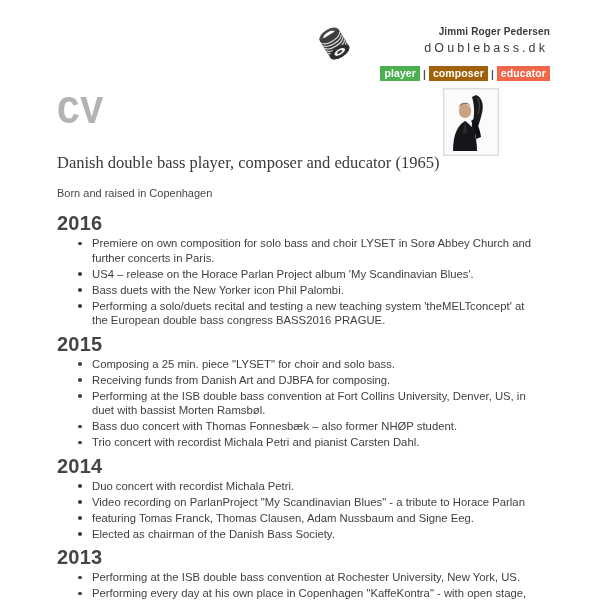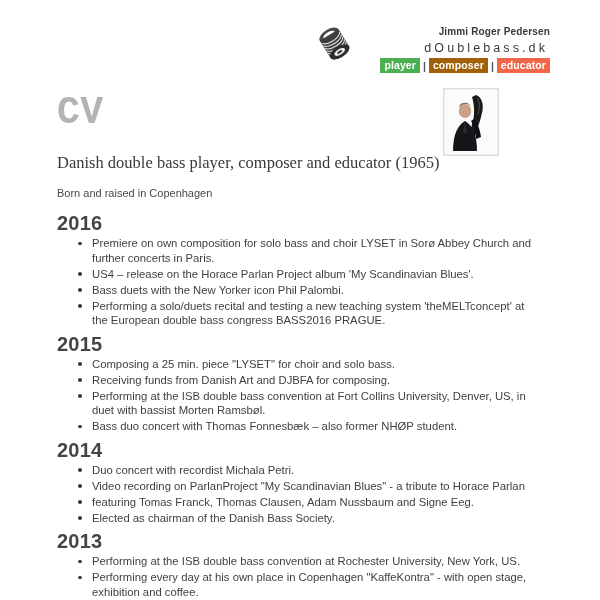--- a/index.html
+++ b/index.html
@@ -50,21 +50,21 @@
     font-size: 12.5px;
     font-weight: normal;
     color: #3a3a3a;
     letter-spacing: 3.1px;
     line-height: 16px;
     white-space: nowrap;
     margin-top: 1px;
     padding-right: 2px;
   }
   .brand-roles {
-    margin-top: 2px;
+    margin-top: 10px;
     display: flex;
     justify-content: flex-end;
     align-items: center;
     gap: 3px;
     white-space: nowrap;
   }
   .role-badge {
     display: inline-block;
     color: #ffffff;
     font-size: 10.5px;
@@ -235,20 +235,21 @@
         <li>Performing a solo/duets recital and testing a new teaching system 'theMELTconcept' at the European double bass congress BASS2016 PRAGUE.</li>
       </ul>
     </div>
     <div class="year-block">
       <div class="year-heading">2015</div>
       <ul class="entries">
         <li>Composing a 25 min. piece "LYSET" for choir and solo bass.</li>
         <li>Receiving funds from Danish Art and DJBFA for composing.</li>
         <li>Performing at the ISB double bass convention at Fort Collins University, Denver, US, in duet with bassist Morten Ramsbøl.</li>
         <li>Bass duo concert with Thomas Fonnesbæk – also former NHØP student.</li>
+        <li>Trio concert with recordist Michala Petri and pianist Carsten Dahl.</li>
       </ul>
     </div>
     <div class="year-block">
       <div class="year-heading">2014</div>
       <ul class="entries">
         <li>Duo concert with recordist Michala Petri.</li>
         <li>Video recording on ParlanProject "My Scandinavian Blues" - a tribute to Horace Parlan</li>
         <li>featuring Tomas Franck, Thomas Clausen, Adam Nussbaum and Signe Eeg.</li>
         <li>Elected as chairman of the Danish Bass Society.</li>
       </ul>

